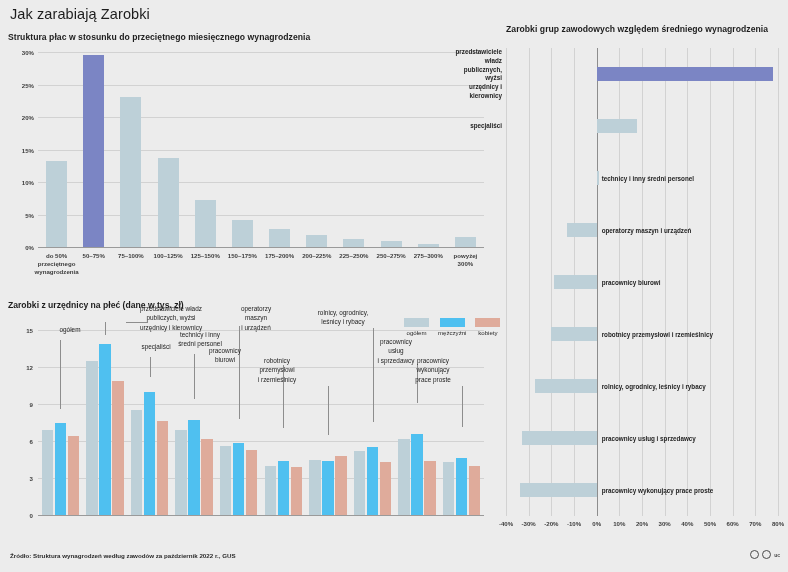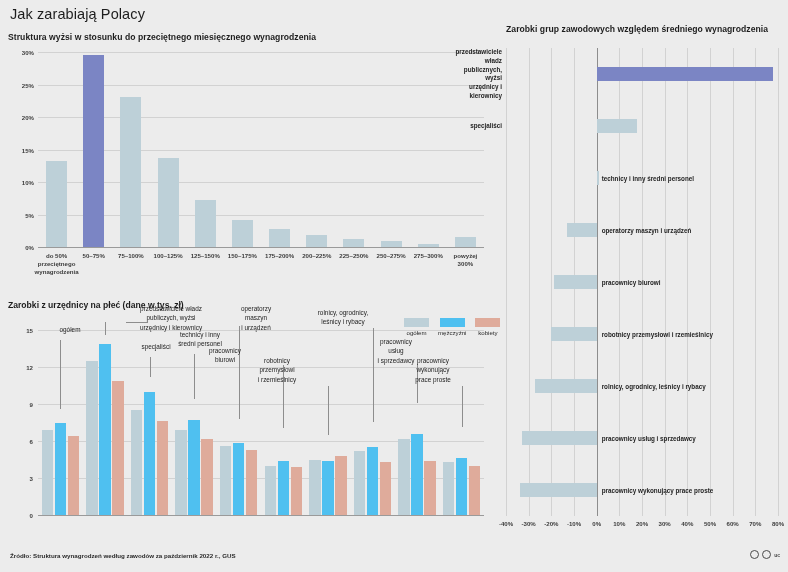--- a/index.html
+++ b/index.html
@@ -70,24 +70,24 @@
   .cc{position:absolute;right:8px;top:550px;display:flex;align-items:center;gap:3px;}
   .cc .circle{width:7px;height:7px;border-radius:50%;border:1px solid #4a4a4a;
               display:inline-block;}
   .cc .cctext{font-size:5px;font-weight:bold;color:#4a4a4a;}
 </style>
 </head>
 <body>
 
 <div class="page">
 
-  <div class="main-title">Jak zarabiają Polacy</div>
+  <div class="main-title">Jak zarabiają Zarobki</div>
 
   <div id="chart1">
-    <div class="title sec-title">Struktura wyżsi w stosunku do przeciętnego miesięcznego wynagrodzenia</div>
+    <div class="title sec-title">Struktura płac w stosunku do przeciętnego miesięcznego wynagrodzenia</div>
     <div class="plot" id="c1plot">
         <div class="gridline" style="left: 0px; top: 195px; width: 446px; height: 1px; background: rgb(154, 154, 154);"></div>
         <div class="ylab tick-label" style="top: 195px;">0%</div>
         <div class="gridline" style="left: 0px; top: 162.5px; width: 446px; height: 1px;"></div>
         <div class="ylab tick-label" style="top: 162.5px;">5%</div>
         <div class="gridline" style="left: 0px; top: 130px; width: 446px; height: 1px;"></div>
         <div class="ylab tick-label" style="top: 130px;">10%</div>
         <div class="gridline" style="left: 0px; top: 97.5px; width: 446px; height: 1px;"></div>
         <div class="ylab tick-label" style="top: 97.5px;">15%</div>
         <div class="gridline" style="left: 0px; top: 65px; width: 446px; height: 1px;"></div>

